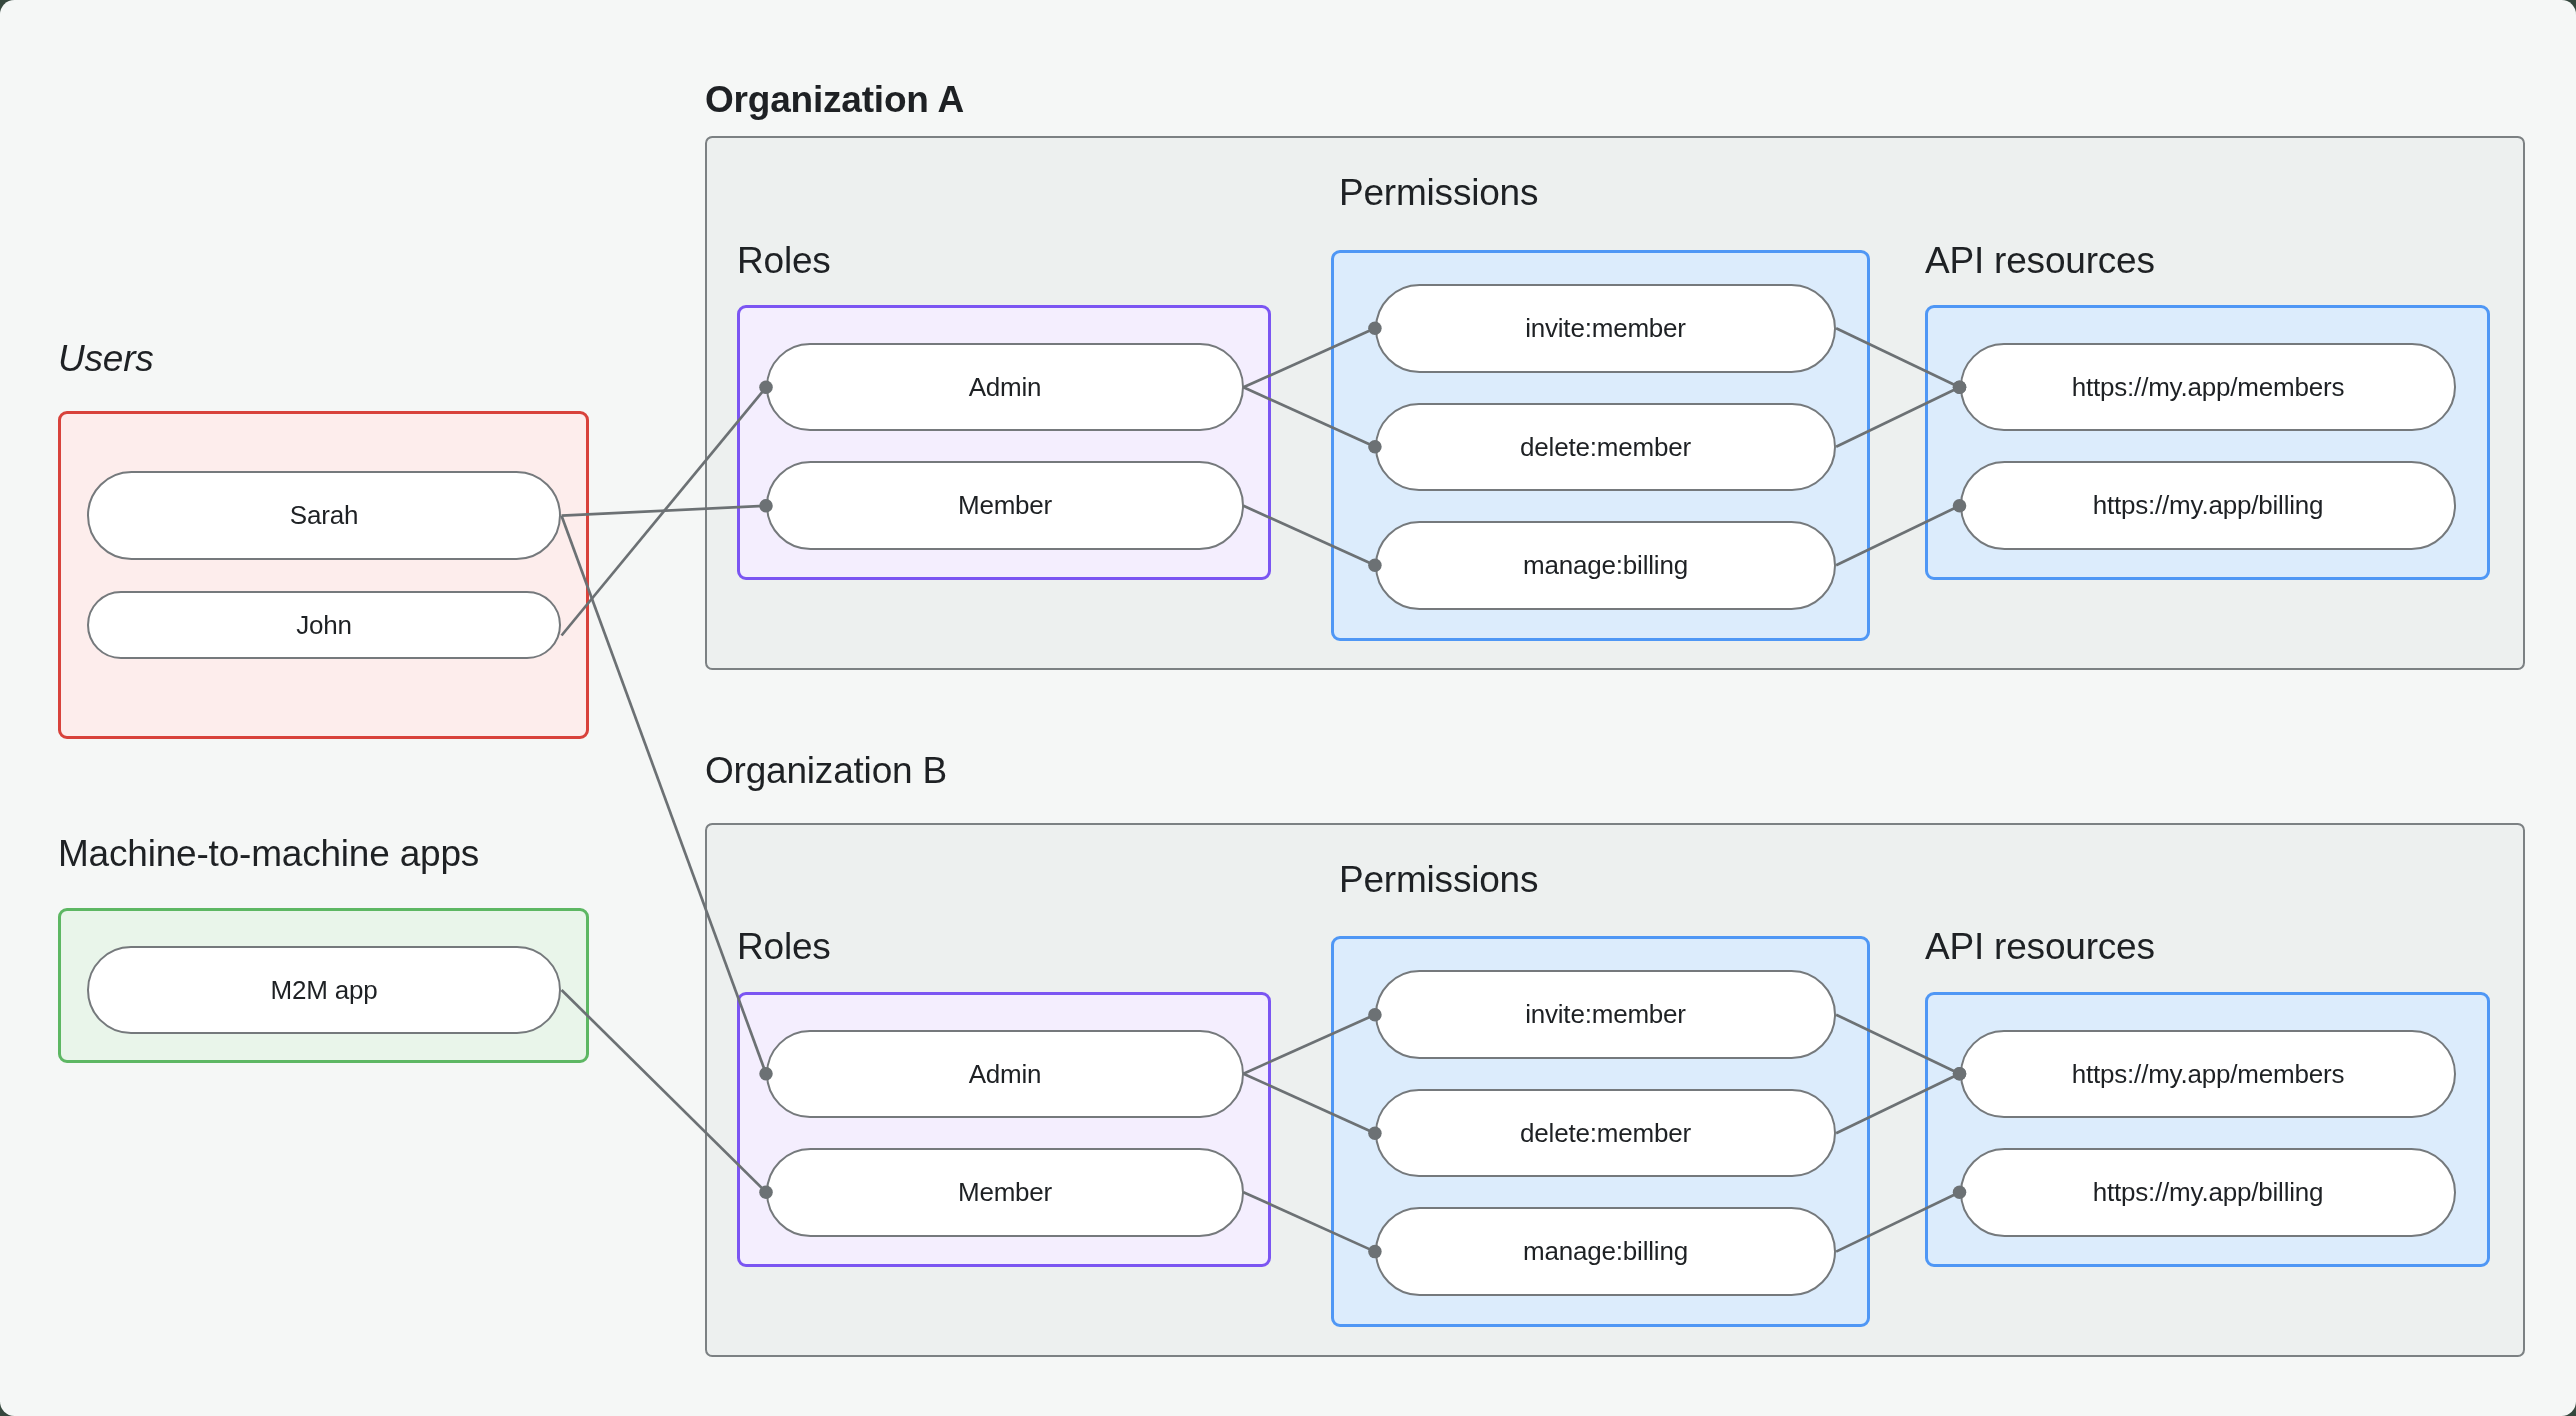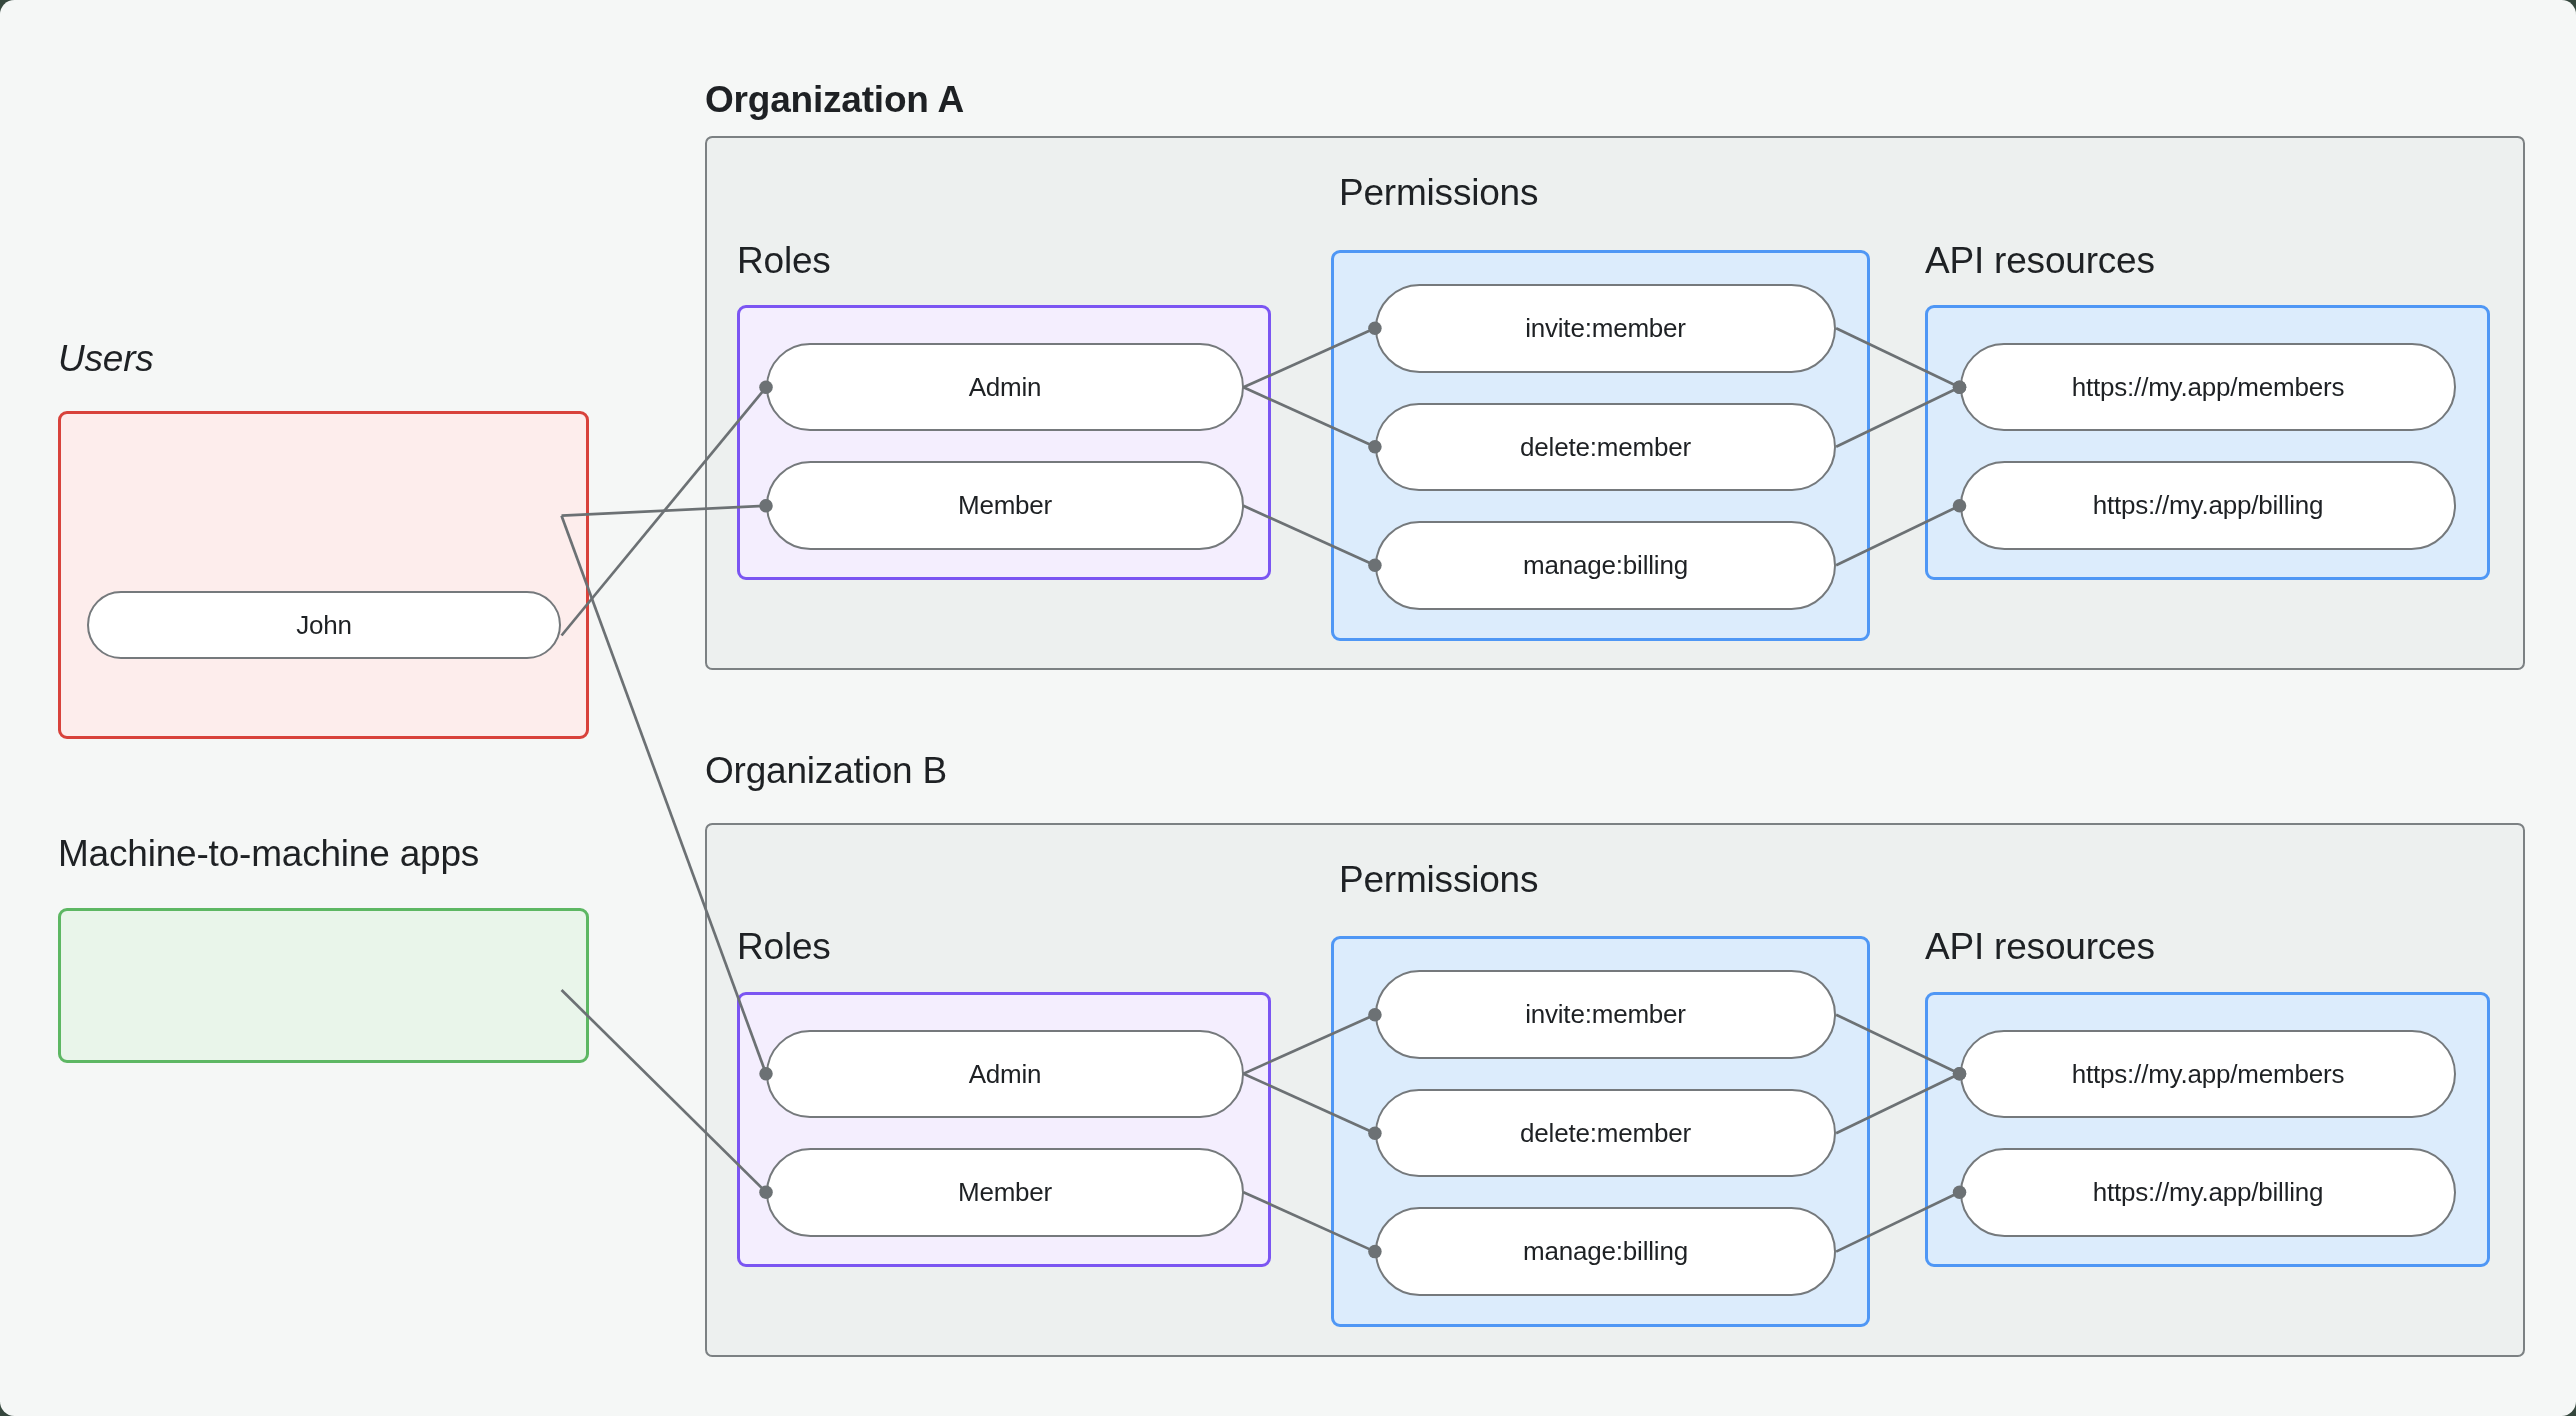--- a/index.html
+++ b/index.html
@@ -28,24 +28,26 @@
   .edge{stroke:var(--edge,#6c7174);stroke-width:3;fill:none;}
   .edge-dot{fill:var(--edge,#6c7174);stroke:none;}
 </style>
 </head>
 <body>
 
 <div id="canvas" style="--page_fill: #f5f7f6; --org_fill: #edf0ef; --org_border: #7c8183; --users_fill: #fdedec; --users_border: #d8423b; --m2m_fill: #e9f5ea; --m2m_border: #5db763; --roles_fill: #f4eefe; --roles_border: #7b55f2; --permissions_fill: #dcecfc; --permissions_border: #4f97f5; --pill_fill: #ffffff; --pill_border: #75797c; --edge: #6c7174; --text: #1e2124;">
 
   <div class="slabel" style="left:58px;top:339px;font-style:italic;">Users</div>
   <div class="gbox box-users" style="left:58px;top:411px;width:531px;height:328px;"></div>
+  <div class="pill" style="left:87px;top:471px;width:474px;height:89px;">Sarah</div>
   <div class="pill" style="left:87px;top:591px;width:474px;height:68px;">John</div>
 
   <div class="slabel" style="left:58px;top:834px;">Machine-to-machine apps</div>
   <div class="gbox box-m2m" style="left:58px;top:908px;width:531px;height:155px;"></div>
+  <div class="pill" style="left:87px;top:946px;width:474px;height:88px;">M2M app</div>
 
   <div class="slabel" style="left:705px;top:80px;font-weight:bold;">Organization A</div>
   <div class="gbox box-org" style="left:705px;top:136px;width:1820px;height:534px;"></div>
 
   <div class="slabel" style="left:737px;top:241px;">Roles</div>
   <div class="gbox box-roles" style="left:737px;top:305px;width:534px;height:275px;"></div>
   <div class="pill" style="left:766px;top:343px;width:478px;height:88px;">Admin</div>
   <div class="pill" style="left:766px;top:461px;width:478px;height:89px;">Member</div>
 
   <div class="slabel" style="left:1339px;top:173px;">Permissions</div>

